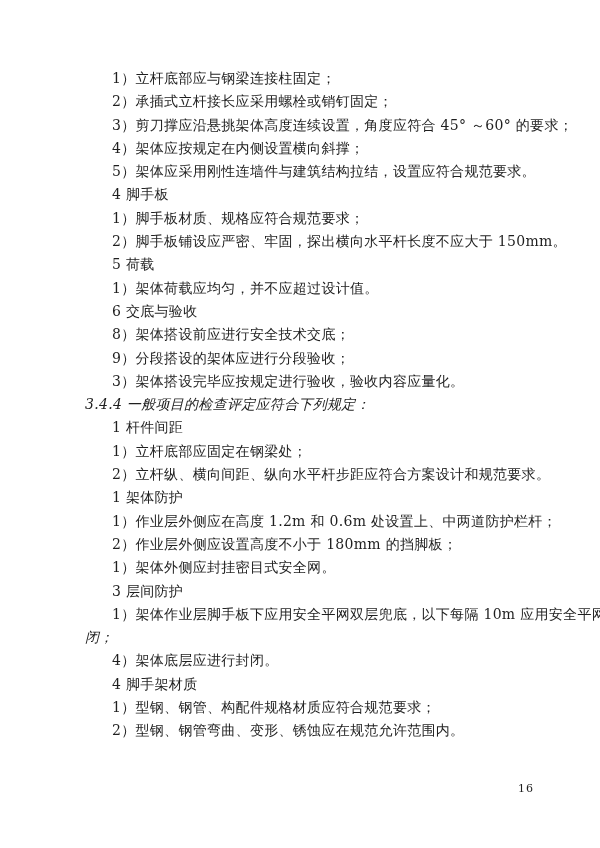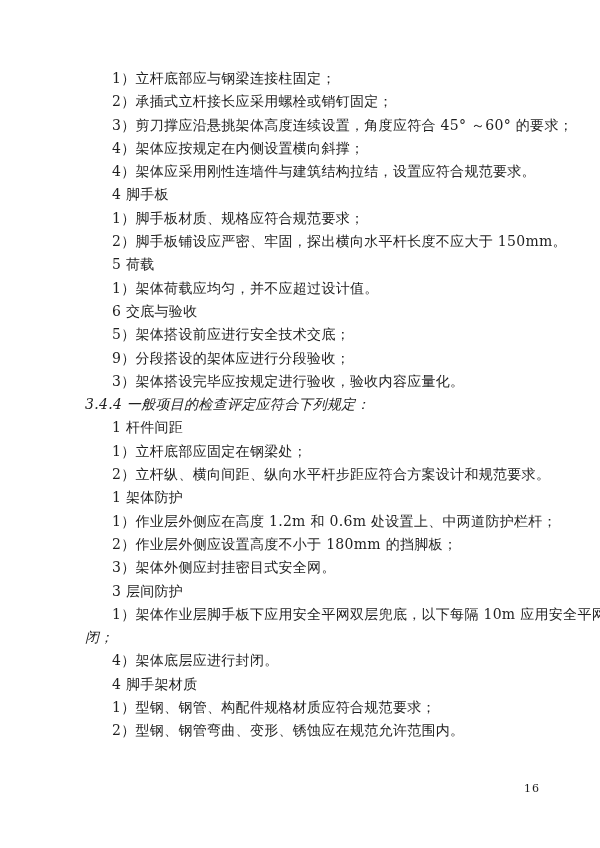--- a/index.html
+++ b/index.html
@@ -26,54 +26,54 @@
     line-height: 23.3px;
     color: #1f1f1f;
     white-space: nowrap;
     letter-spacing: 0.3px;
   }
   .indent-1 { padding-left: 27px; }
   .indent-0 { padding-left: 0; font-style: italic; }
   .page-number {
     position: absolute;
     top: 782px;
-    right: 60px;
+    right: 66px;
     font-size: 11px;
     color: #1f1f1f;
     letter-spacing: 1px;
     text-align: right;
   }
 </style>
 </head>
 <body>
 
 <div class="page">
   <div class="content">
       <div class="line indent-1">1）立杆底部应与钢梁连接柱固定；</div>
       <div class="line indent-1">2）承插式立杆接长应采用螺栓或销钉固定；</div>
       <div class="line indent-1">3）剪刀撑应沿悬挑架体高度连续设置，角度应符合 45° ～60° 的要求；</div>
       <div class="line indent-1">4）架体应按规定在内侧设置横向斜撑；</div>
-      <div class="line indent-1">4）架体应采用刚性连墙件与建筑结构拉结，设置应符合规范要求。</div>
+      <div class="line indent-1">5）架体应采用刚性连墙件与建筑结构拉结，设置应符合规范要求。</div>
       <div class="line indent-1">4 脚手板</div>
       <div class="line indent-1">1）脚手板材质、规格应符合规范要求；</div>
       <div class="line indent-1">2）脚手板铺设应严密、牢固，探出横向水平杆长度不应大于 150mm。</div>
       <div class="line indent-1">5 荷载</div>
       <div class="line indent-1">1）架体荷载应均匀，并不应超过设计值。</div>
       <div class="line indent-1">6 交底与验收</div>
-      <div class="line indent-1">5）架体搭设前应进行安全技术交底；</div>
+      <div class="line indent-1">8）架体搭设前应进行安全技术交底；</div>
       <div class="line indent-1">9）分段搭设的架体应进行分段验收；</div>
       <div class="line indent-1">3）架体搭设完毕应按规定进行验收，验收内容应量化。</div>
       <div class="line indent-0">3.4.4 一般项目的检查评定应符合下列规定：</div>
       <div class="line indent-1">1 杆件间距</div>
       <div class="line indent-1">1）立杆底部应固定在钢梁处；</div>
       <div class="line indent-1">2）立杆纵、横向间距、纵向水平杆步距应符合方案设计和规范要求。</div>
       <div class="line indent-1">1 架体防护</div>
       <div class="line indent-1">1）作业层外侧应在高度 1.2m 和 0.6m 处设置上、中两道防护栏杆；</div>
       <div class="line indent-1">2）作业层外侧应设置高度不小于 180mm 的挡脚板；</div>
-      <div class="line indent-1">3）架体外侧应封挂密目式安全网。</div>
+      <div class="line indent-1">1）架体外侧应封挂密目式安全网。</div>
       <div class="line indent-1">3 层间防护</div>
       <div class="line indent-1">1）架体作业层脚手板下应用安全平网双层兜底，以下每隔 10m 应用安全平网封</div>
       <div class="line indent-0">闭；</div>
       <div class="line indent-1">4）架体底层应进行封闭。</div>
       <div class="line indent-1">4 脚手架材质</div>
       <div class="line indent-1">1）型钢、钢管、构配件规格材质应符合规范要求；</div>
       <div class="line indent-1">2）型钢、钢管弯曲、变形、锈蚀应在规范允许范围内。</div>
     </div>
   <div class="page-number">16</div>
 </div>

